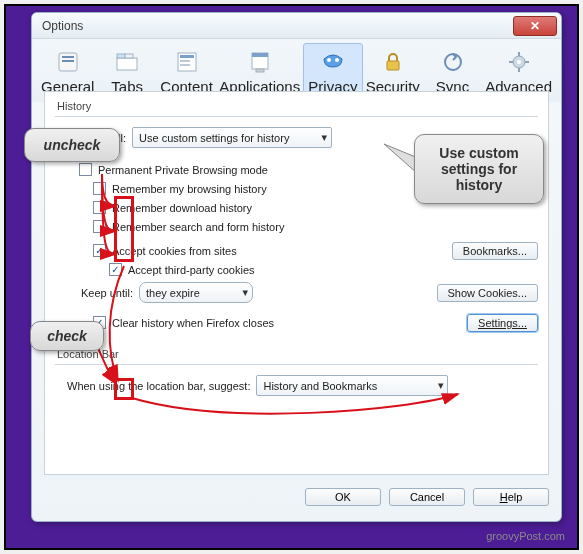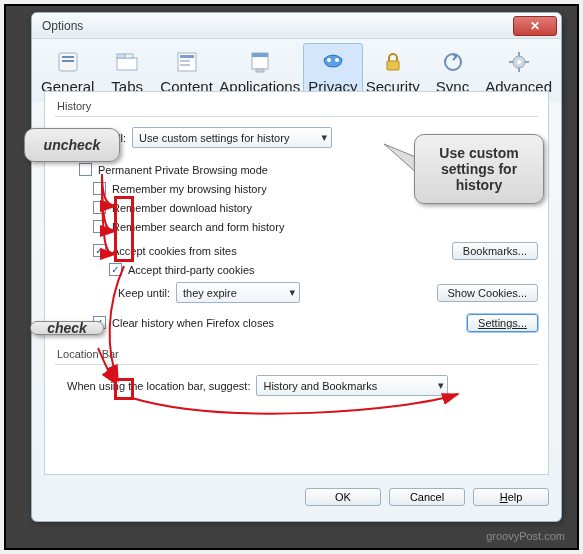--- a/index.html
+++ b/index.html
@@ -1,17 +1,17 @@
 <!DOCTYPE html>
 <html><head>
 <meta charset="utf-8">
 <style>
   * { box-sizing: border-box; font-family: "Segoe UI", Tahoma, sans-serif; }
   body { margin: 0; background: #f0f0f0; width: 583px; height: 554px; position: relative; }
-  .frame { position: absolute; inset: 4px; border: 2px solid #000; background: #404040; }
+  .frame { position: absolute; inset: 4px; border: 2px solid #000; background: #4c1d95; }
   .window {
     position: absolute; left: 25px; top: 6px; right: 15px; bottom: 26px;
     background: linear-gradient(#f4f8fb, #eef3f7);
     border: 1px solid #9bb3c6; border-radius: 6px;
     box-shadow: 2px 2px 6px rgba(0,0,0,.3);
     overflow: hidden;
   }
   .titlebar {
     height: 26px; display: flex; align-items: center;
     background: linear-gradient(#f7fbfe, #e4edf3);
@@ -213,23 +213,23 @@
 
       <div class="row indent2" style="padding-top:8px; position:relative;">
         <span class="cb checked"></span>
         <span>Accept cookies from sites</span>
         <span class="rbuttons"><span class="btn underline-first">Bookmarks...</span></span>
       </div>
       <div class="row" style="padding-left:64px;">
         <span class="cb checked"></span>
         <span>Accept third-party cookies</span>
       </div>
-      <div class="row" style="padding-left:73px; position:relative;">
+      <div class="row" style="padding-left:36px; position:relative;">
         <span class="lbl">Keep until:</span>
-        <span class="dropdown" style="width:124px;">
+        <span class="dropdown" style="width:114px;border-radius:7px;">
           <span>they expire</span>
           <span class="arrow">▾</span>
         </span>
         <span class="rbuttons"><span class="btn underline-first">Show Cookies...</span></span>
       </div>
 
       <div class="row indent2" style="padding-top:10px; position:relative;">
         <span class="cb checked"></span>
         <span>Clear history when Firefox closes</span>
         <span class="rbuttons"><span class="btn hl underline-first">Settings...</span></span>
@@ -270,17 +270,17 @@
 
     <path d="M126 392 C 220 420, 400 405, 452 388" stroke="#d8101a" stroke-width="2" fill="none" marker-end="url(#ah)"></path>
 
     <polygon points="412,152 378,138 412,168" fill="#dedede" stroke="#888"></polygon>
   </svg>
 
   <div class="annot-box" style="left:108px; top:190px; width:20px; height:66px;"></div>
   <div class="annot-box" style="left:108px; top:372px; width:20px; height:22px;"></div>
 
   <div class="bubble" style="left:18px; top:122px; width:96px; height:34px;">uncheck</div>
-  <div class="bubble" style="left:24px; top:315px; width:74px; height:14px;">check</div>
+  <div class="bubble" style="left:24px; top:315px; width:74px; height:30px;">check</div>
   <div class="bubble big" style="left:408px; top:128px; width:130px; height:70px;">Use custom settings for history</div>
 
   <div class="watermark">groovyPost.com</div>
 </div>
 
 </body></html>

